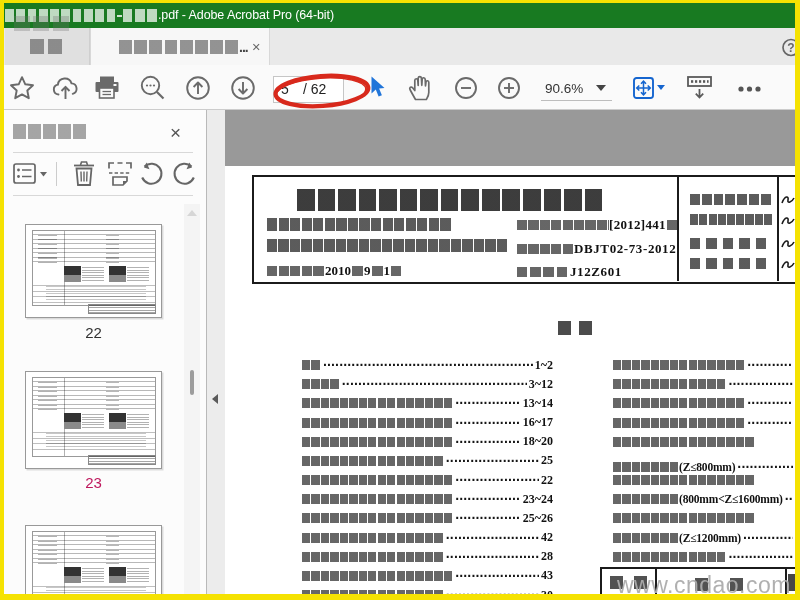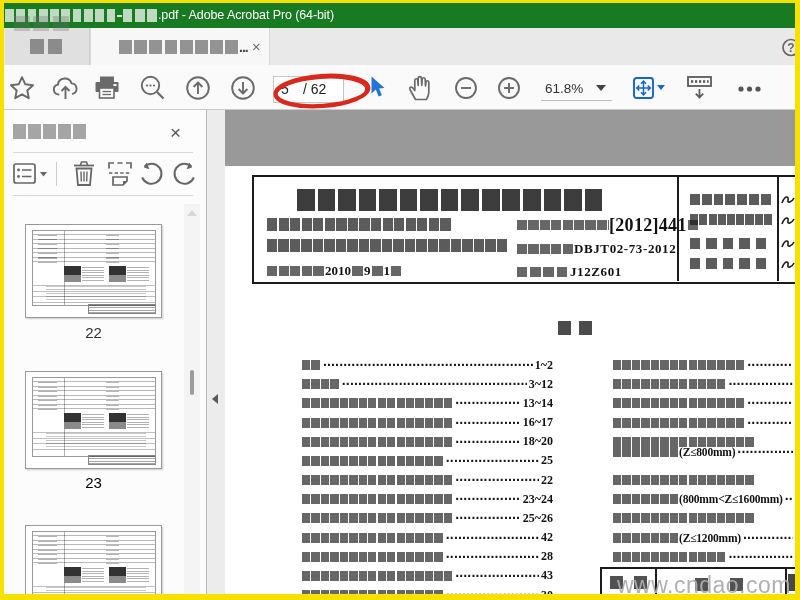--- a/index.html
+++ b/index.html
@@ -79,21 +79,21 @@
   </svg>
 <svg style="left:455px;top:77px" width="22" height="22" viewBox="0 0 22 22">
     <circle cx="11" cy="11" r="10" fill="none" stroke="#6a6a6a" stroke-width="1.9"></circle>
     <line x1="6" y1="11" x2="16" y2="11" stroke="#6a6a6a" stroke-width="1.9"></line>
   </svg>
 <svg style="left:498px;top:77px" width="22" height="22" viewBox="0 0 22 22">
     <circle cx="11" cy="11" r="10" fill="none" stroke="#6a6a6a" stroke-width="1.9"></circle>
     <line x1="6" y1="11" x2="16" y2="11" stroke="#6a6a6a" stroke-width="1.9"></line>
     <line x1="11" y1="6" x2="11" y2="16" stroke="#6a6a6a" stroke-width="1.9"></line>
   </svg>
-<div class="a" style="left:545px;top:81px;font-size:13.5px;color:#333">61.8%</div>
+<div class="a" style="left:545px;top:81px;font-size:13.5px;color:#333">90.6%</div>
 <div class="a" style="left:596px;top:85px;width:0;height:0;border-left:5px solid transparent;border-right:5px solid transparent;border-top:6px solid #444"></div>
 <div class="a" style="left:541px;top:100px;width:71px;height:1px;background:#bdbdbd"></div>
 <svg style="left:633px;top:77px" width="21" height="22" viewBox="0 0 21 22">
     <rect x="1" y="1" width="19" height="20" rx="2.5" fill="none" stroke="#1565cf" stroke-width="1.9"></rect>
     <path d="M10.5 4.5 L10.5 17.5 M8 6.8 L10.5 4.2 L13 6.8 M8 15.2 L10.5 17.8 L13 15.2 M4 11 L17 11 M6.3 8.5 L3.7 11 L6.3 13.5 M14.7 8.5 L17.3 11 L14.7 13.5" fill="none" stroke="#1565cf" stroke-width="1.5"></path>
   </svg>
 <div class="a" style="left:657px;top:85px;width:0;height:0;border-left:4.5px solid transparent;border-right:4.5px solid transparent;border-top:5.5px solid #1565cf"></div>
 <svg style="left:687px;top:76px" width="26" height="24" viewBox="0 0 26 24">
     <rect x="1" y="1" width="23" height="9" fill="none" stroke="#5a5a5a" stroke-width="1.8"></rect>
     <g fill="#5a5a5a">
@@ -192,21 +192,21 @@
     <div class="a" style="left:56px;top:41px;width:22px;height:15px;background:repeating-linear-gradient(0deg,rgba(0,0,0,.3) 0 1px,transparent 1px 2.6px)"></div>
     <div class="a" style="left:83px;top:41px;width:17px;height:16px;background:linear-gradient(#323232 0 55%,#8a8a8a 55% 100%)"></div>
     <div class="a" style="left:101px;top:41px;width:22px;height:15px;background:repeating-linear-gradient(0deg,rgba(0,0,0,.3) 0 1px,transparent 1px 2.6px)"></div>
     <div class="a" style="left:7px;top:60px;right:6px;height:1px;background:rgba(0,0,0,.25)"></div>
     <div class="a" style="left:7px;top:65.5px;right:6px;height:1px;background:rgba(0,0,0,.25)"></div>
     <div class="a" style="left:7px;top:71px;right:6px;height:1px;background:rgba(0,0,0,.25)"></div>
     <div class="a" style="left:7px;top:77px;right:6px;height:1px;background:rgba(0,0,0,.25)"></div>
     <div class="a" style="left:20px;top:61px;width:100px;height:14px;background:repeating-linear-gradient(0deg,rgba(0,0,0,.22) 0 1px,transparent 1px 3.2px)"></div>
     <div class="a" style="left:62px;bottom:3.5px;width:66px;height:8px;border:1px solid #888;background:repeating-linear-gradient(0deg,rgba(0,0,0,.35) 0 1px,transparent 1px 2.4px)"></div>
   </div>
-<div class="a" style="left:25px;top:474px;width:137px;text-align:center;font-size:15px;color:#000000">23</div>
+<div class="a" style="left:25px;top:474px;width:137px;text-align:center;font-size:15px;color:#be185d">23</div>
 <div class="a" style="left:25px;top:525px;width:137px;height:98px;background:#fff;border:1px solid #999;box-shadow:1.5px 1.5px 0 rgba(0,0,0,.13);box-sizing:border-box">
     <div class="a" style="left:6px;top:5px;right:5px;bottom:11px;border:1px solid #999"></div>
     <div class="a" style="left:7px;top:9px;right:6px;height:1px;background:rgba(0,0,0,.28)"></div>
     <div class="a" style="left:7px;top:13.5px;right:6px;height:1px;background:rgba(0,0,0,.28)"></div>
     <div class="a" style="left:7px;top:18px;right:6px;height:1px;background:rgba(0,0,0,.28)"></div>
     <div class="a" style="left:7px;top:22.5px;right:6px;height:1px;background:rgba(0,0,0,.28)"></div>
     <div class="a" style="left:7px;top:27px;right:6px;height:1px;background:rgba(0,0,0,.28)"></div>
     <div class="a" style="left:7px;top:31.5px;right:6px;height:1px;background:rgba(0,0,0,.28)"></div>
     <div class="a" style="left:7px;top:36px;right:6px;height:1px;background:rgba(0,0,0,.28)"></div>
     <div class="a" style="left:12px;top:9px;width:19px;height:29px;background:repeating-linear-gradient(0deg,rgba(0,0,0,.3) 0 1px,transparent 1px 4.5px)"></div>
@@ -233,21 +233,21 @@
     <span class="bk" style="width:58px;--p:11.6px;--w:10.2px"></span>
     <span class="num" style="font-size:13px">2010</span>
     <span class="bk" style="width:12px;--p:12px;--w:10.5px;margin-left:1px"></span>
     <span class="num" style="font-size:13px">9</span>
     <span class="bk" style="width:12px;--p:12px;--w:10.5px;margin-left:1px"></span>
     <span class="num" style="font-size:13px">1</span>
     <span class="bk" style="width:12px;--p:12px;--w:10.5px;margin-left:1px"></span>
   </div>
 <div class="row" style="left:517px;top:218px;height:14px">
     <span class="bk" style="width:92px;--p:11.4px;--w:10.1px"></span>
-    <span class="num" style="font-size:18px;letter-spacing:.3px">[2012]441</span>
+    <span class="num" style="font-size:13px;letter-spacing:.3px">[2012]441</span>
     <span class="bk" style="width:12px;--p:12px;--w:10.5px;margin-left:1px"></span>
   </div>
 <div class="row" style="left:517px;top:242px;height:14px">
     <span class="bk" style="width:57px;--p:11.4px;--w:10.1px"></span>
     <span class="num" style="font-size:13px;letter-spacing:.6px">DBJT02-73-2012</span>
   </div>
 <div class="row" style="left:517px;top:265px;height:14px">
     <span class="bk" style="width:53px;--p:13.2px;--w:10.5px"></span>
     <span class="num" style="font-size:13px;letter-spacing:.6px">J12Z601</span>
   </div>
@@ -346,21 +346,21 @@
     <span class="bk" style="width:132.3px;--p:9.45px;--w:8.3px"></span>
     <span class="dots">················································································</span>
   </div>
 <div class="row" style="left:613px;top:416.01px;width:182px;height:13px">
     <span class="bk" style="width:132.3px;--p:9.45px;--w:8.3px"></span>
     <span class="dots">················································································</span>
   </div>
 <div class="row" style="left:613px;top:435.18px;width:182px;height:13px">
     <span class="bk" style="width:141.8px;--p:9.45px;--w:8.3px"></span>
   </div>
-<div class="row" style="left:613px;top:445px;width:182px;height:13px">
+<div class="row" style="left:613px;top:460px;width:182px;height:13px">
     <span class="bk" style="width:66.1px;--p:9.45px;--w:8.3px"></span>
     <span class="num" style="font-size:11.5px;letter-spacing:-.2px">(Z≤800mm)</span>
     <span class="dots">················································································</span>
   </div>
 <div class="row" style="left:613px;top:473.52px;width:182px;height:13px">
     <span class="bk" style="width:141.8px;--p:9.45px;--w:8.3px"></span>
   </div>
 <div class="row" style="left:613px;top:492.69px;width:182px;height:13px">
     <span class="bk" style="width:66.1px;--p:9.45px;--w:8.3px"></span>
     <span class="num" style="font-size:11.5px;letter-spacing:-.2px">(800mm&lt;Z≤1600mm)</span>

